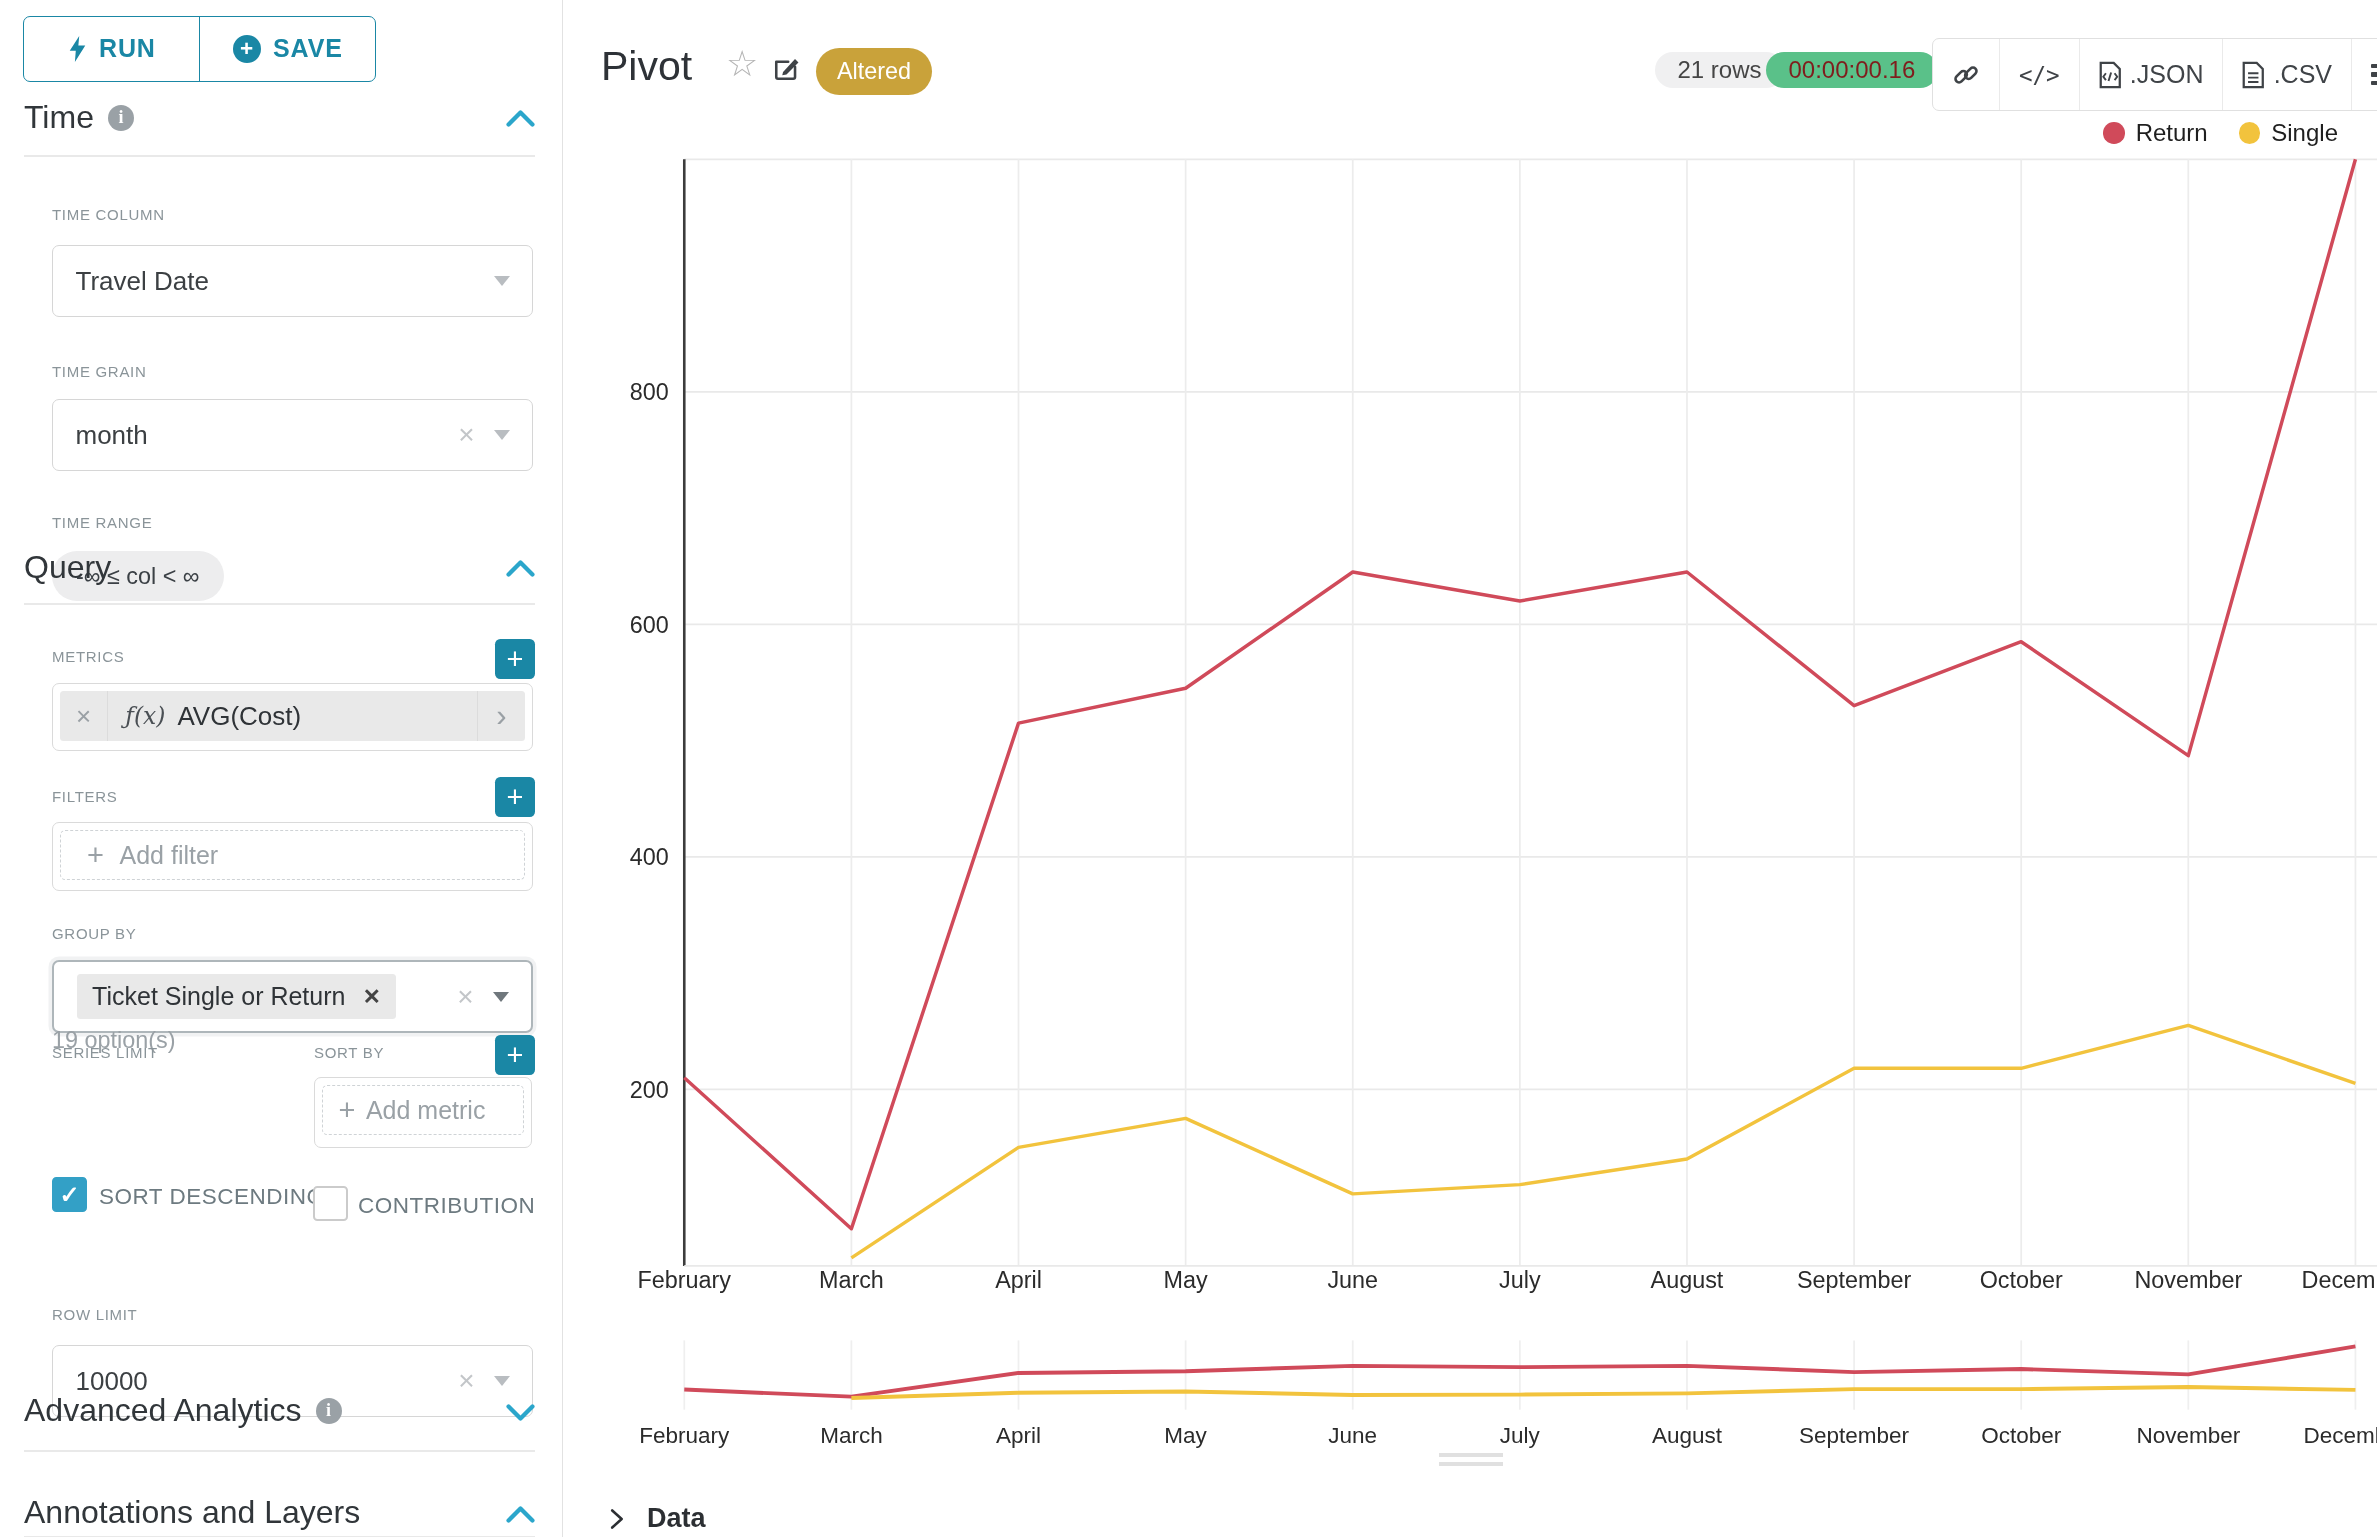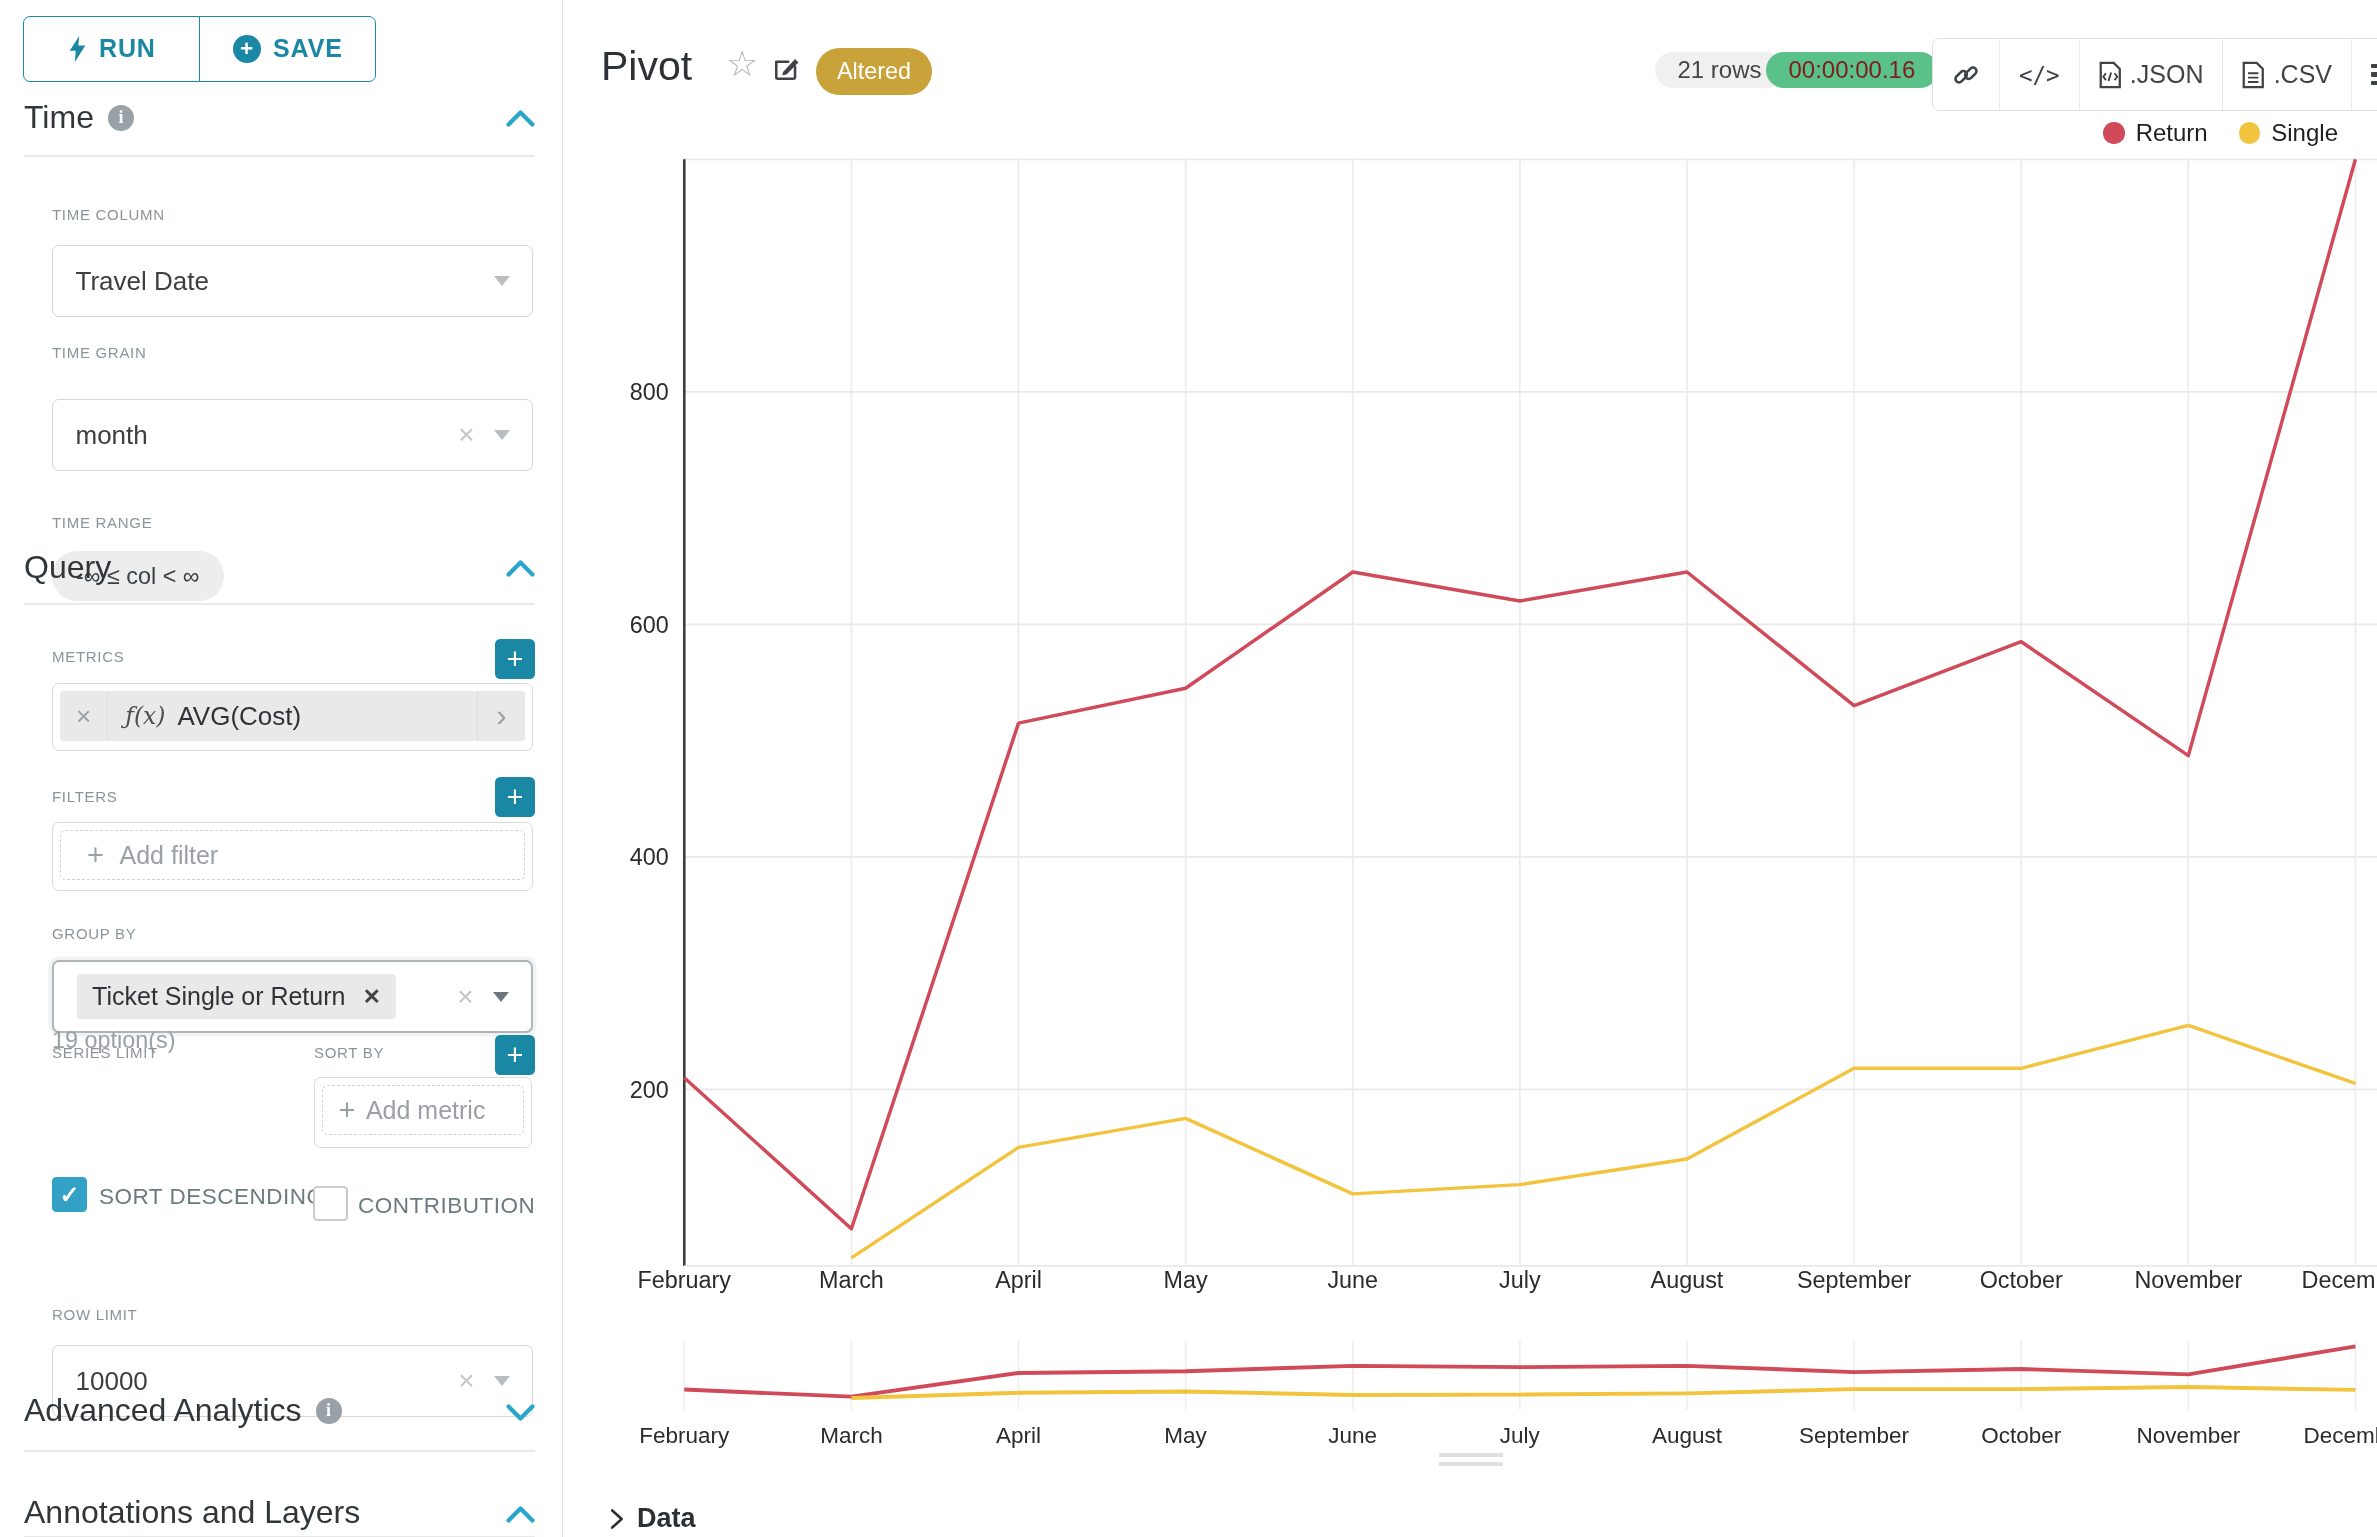--- a/index.html
+++ b/index.html
@@ -87,21 +87,21 @@
   #legend { position:absolute; top:119px; left:2078px; width:260px; display:flex; gap:31px;
     font-size:24px; color:#1f1f1f; justify-content:flex-end; }
   .legend-item { display:flex; align-items:center; gap:11px; cursor:pointer; }
   .legend-dot { width:21.6px; height:21.6px; border-radius:50%; }
   
   #chart-wrap { position:absolute; left:563px; top:0; width:1815px; height:1472px; }
   #chart-svg { position:absolute; left:0; top:0; }
   #drag-handle { position:absolute; left:1439px; top:1453px; width:64px; cursor:row-resize; }
   #drag-handle div { height:4.3px; background:#e0e0e0; margin-bottom:4.3px; }
   
-  #data-row { position:absolute; left:606px; top:1503px; display:flex; align-items:center; gap:10px; }
+  #data-row { position:absolute; left:606px; top:1503px; display:flex; align-items:center; gap:20px; }
   #data-label { font-size:27px; font-weight:700; color:#2c2f33; }
 </style>
 </head>
 <body>
 
 <div id="sidebar">
 
   <div id="run-save">
     <div class="seg-btn">
       <svg width="19" height="26" viewBox="0 0 22 30">
@@ -129,21 +129,21 @@
       </svg>
   </div>
   <div class="divider" style="top:155px;"></div>
 
   <div class="field-label" style="top:206px;">TIME COLUMN</div>
   <div class="select" style="top:245px;">
     <span class="grow">Travel Date</span>
     <span class="caret"></span>
   </div>
 
-  <div class="field-label" style="top:344px;">TIME GRAIN</div>
+  <div class="field-label" style="top:363px;">TIME GRAIN</div>
   <div class="select" style="top:399px;">
     <span class="grow">month</span>
     <span class="clear-x">×</span>
     <span class="caret"></span>
   </div>
 
   <div class="field-label" style="top:514px;">TIME RANGE</div>
   <div class="pill" style="top:551px;">-∞ ≤ col &lt; ∞</div>
 
   <div class="sec-title" style="top:549px;">

